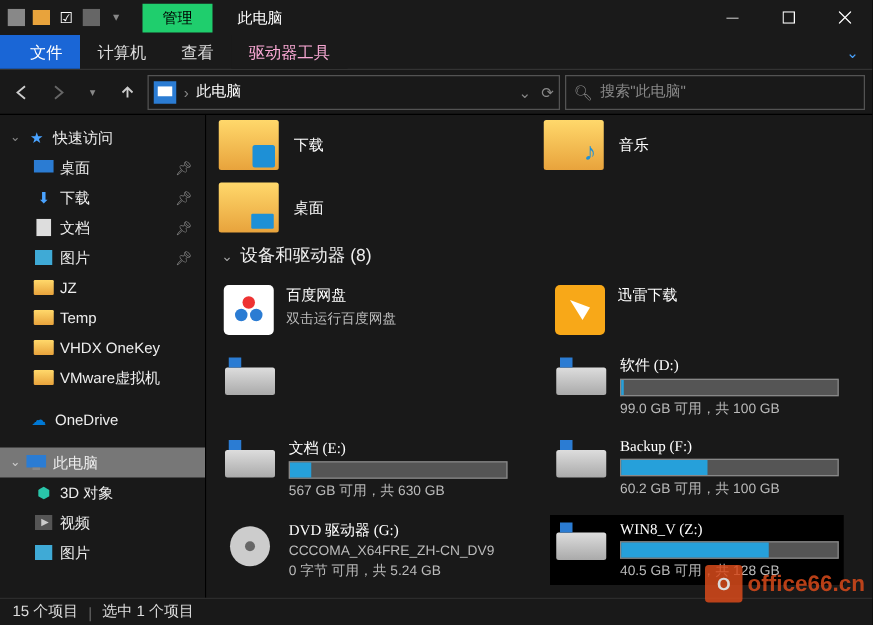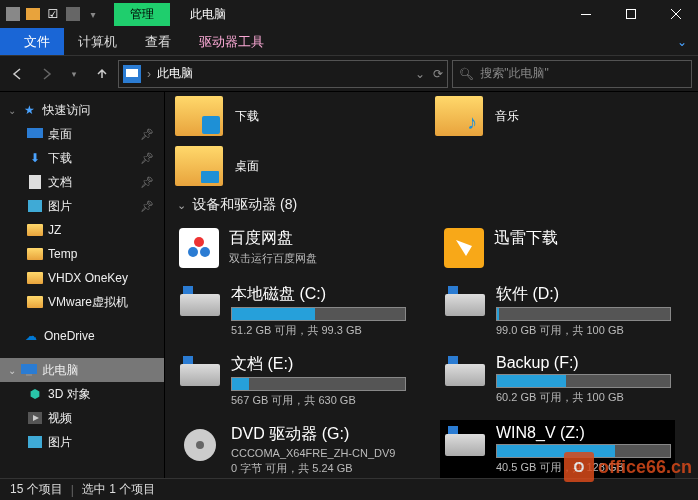--- a/index.html
+++ b/index.html
@@ -51,21 +51,21 @@
 
 .section-hdr { font-size: 14px; color: #eee; margin: 8px 0 10px 2px; display: flex; align-items: center; gap: 6px; }
 
 .drive-grid { display: flex; flex-wrap: wrap; gap: 8px 30px; }
 .drive-item { width: 235px; display: flex; gap: 10px; padding: 4px; }
 .drive-item.selected { background: #000000; }
 .drive-icon { width: 42px; height: 42px; display: flex; align-items: center; justify-content: center; flex-shrink: 0; }
 .drive-box { width: 40px; height: 22px; background: linear-gradient(#ddd,#aaa); border-radius: 2px; position: relative; }
 .drive-box::before { content:""; position:absolute; left:3px; top:-8px; width:10px; height:8px; background:#2b7cd3; }
 .drive-info { flex: 1; display: flex; flex-direction: column; gap: 2px; }
-.drive-name { font-size: 16px; color: #fff; }
+.drive-name { font-size: 12px; color: #fff; font-family: Liberation Serif, serif; }
 .drive-sub { font-size: 11px; color: #bbb; }
 .bar { height: 14px; background: #555; border: 1px solid #888; position: relative; }
 .bar-fill { height: 100%; background: #26a0da; }
 .app-icon { width: 40px; height: 40px; background: #fff; border-radius: 4px; display:flex; align-items:center; justify-content:center; font-size:22px; }
 .app-icon.xl { background: #f8a818; }
 
 
 .statusbar { height: 22px; background: #191919; border-top: 1px solid #333; display: flex; align-items: center; padding: 0 10px; gap: 8px; font-size: 12px; color: #ddd; }
 .status-sep { color: #666; }
 
@@ -326,27 +326,20 @@
    <div class="drive-info">
             <div class="drive-name">迅雷下载</div>
    </div>
         </div>
       </div>
     <div class="drive-grid" id="drive-grid" style="margin-top:8px">
         <div class="drive-item ">
    <div class="drive-icon">
     <div class="drive-box"></div>
    </div>
-   <div class="drive-info">
-    <div class="drive-name">本地磁盘 (C:)</div>
-    <div class="bar">
-              <div class="bar-fill" style="width:48%"></div>
-            </div>
-    <div class="drive-sub">51.2 GB 可用，共 99.3 GB</div>
-   </div>
         </div>
         <div class="drive-item ">
    <div class="drive-icon">
     <div class="drive-box"></div>
    </div>
    <div class="drive-info">
     <div class="drive-name">软件 (D:)</div>
     <div class="bar">
               <div class="bar-fill" style="width:1%"></div>
             </div>

